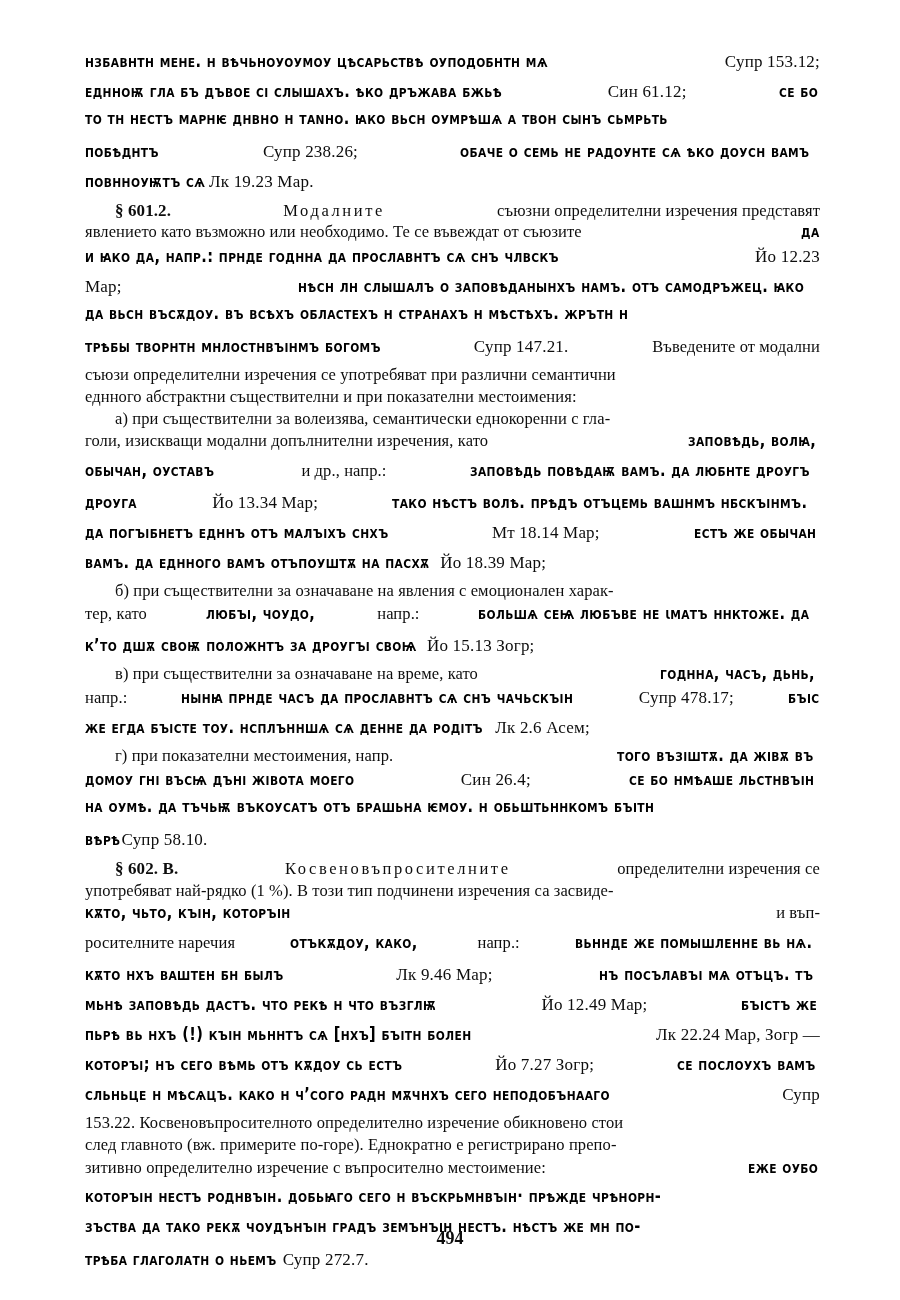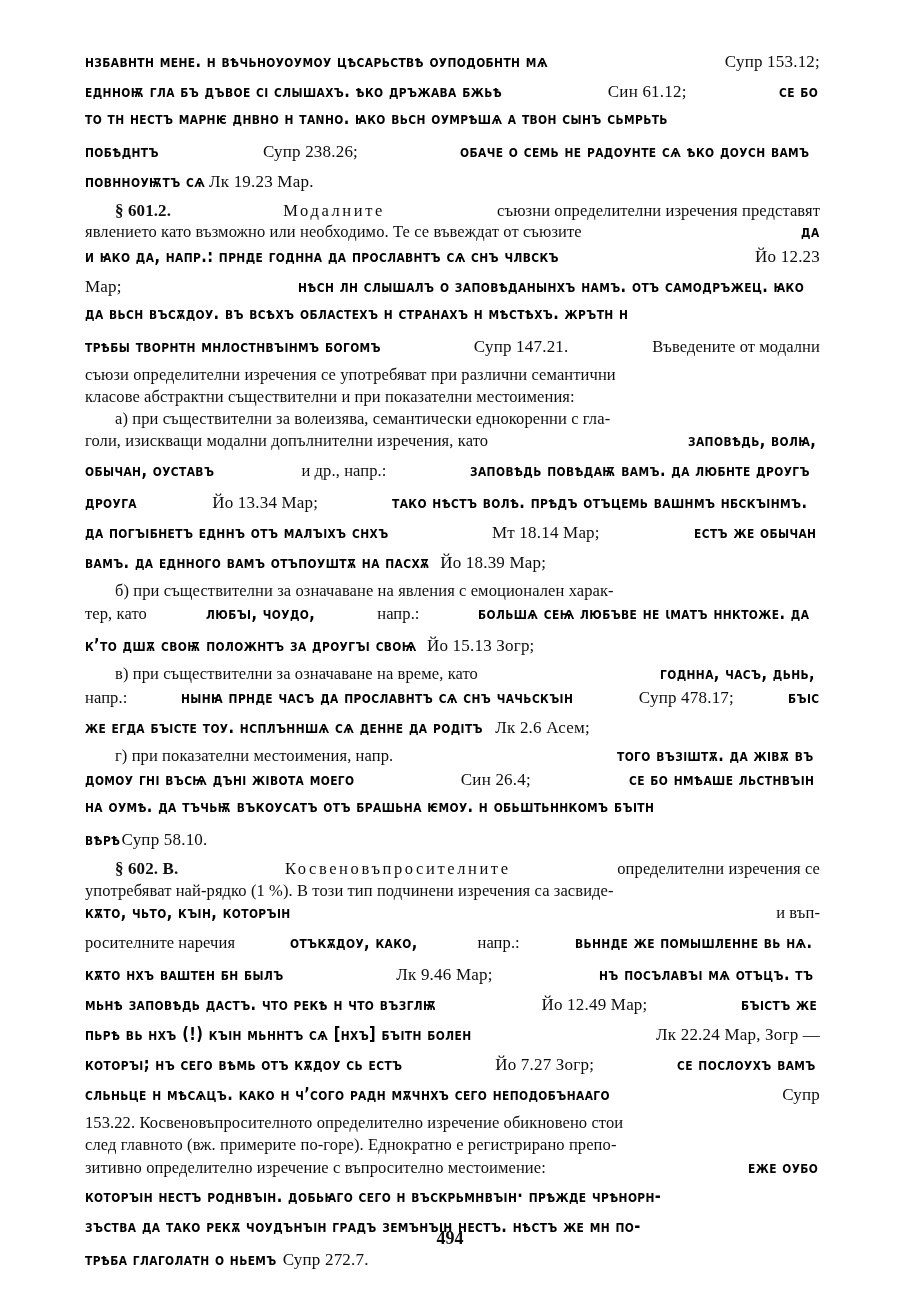--- a/index.html
+++ b/index.html
@@ -159,21 +159,21 @@
         </div>
         <div class="line row tall just">
           <span class="ocs">трѣбы творнтн мнлостнвъінмъ богомъ</span>
           <span class="cit">Супр 147.21.</span>
           <span class="bg">Въведените от модални</span>
         </div>
         <div class="line row narrow just">
           <span class="bg">съюзи определителни изречения се употребяват при различни семантични</span>
         </div>
         <div class="line row narrow left">
-          <span class="bg">класове абстрактни съществителни и при показателни местоимения:</span>
+          <span class="bg">еднного абстрактни съществителни и при показателни местоимения:</span>
         </div>
       </div>
       <div class="para">
         <div class="line row narrow just indent">
           <span class="bg">а) при съществителни за волеизява, семантически еднокоренни с гла-</span>
         </div>
         <div class="line row tall just">
           <span class="bg">голи, изискващи модални допълнителни изречения, като</span>
           <span class="ocs">заповѣдь, волꙗ,</span>
         </div>

